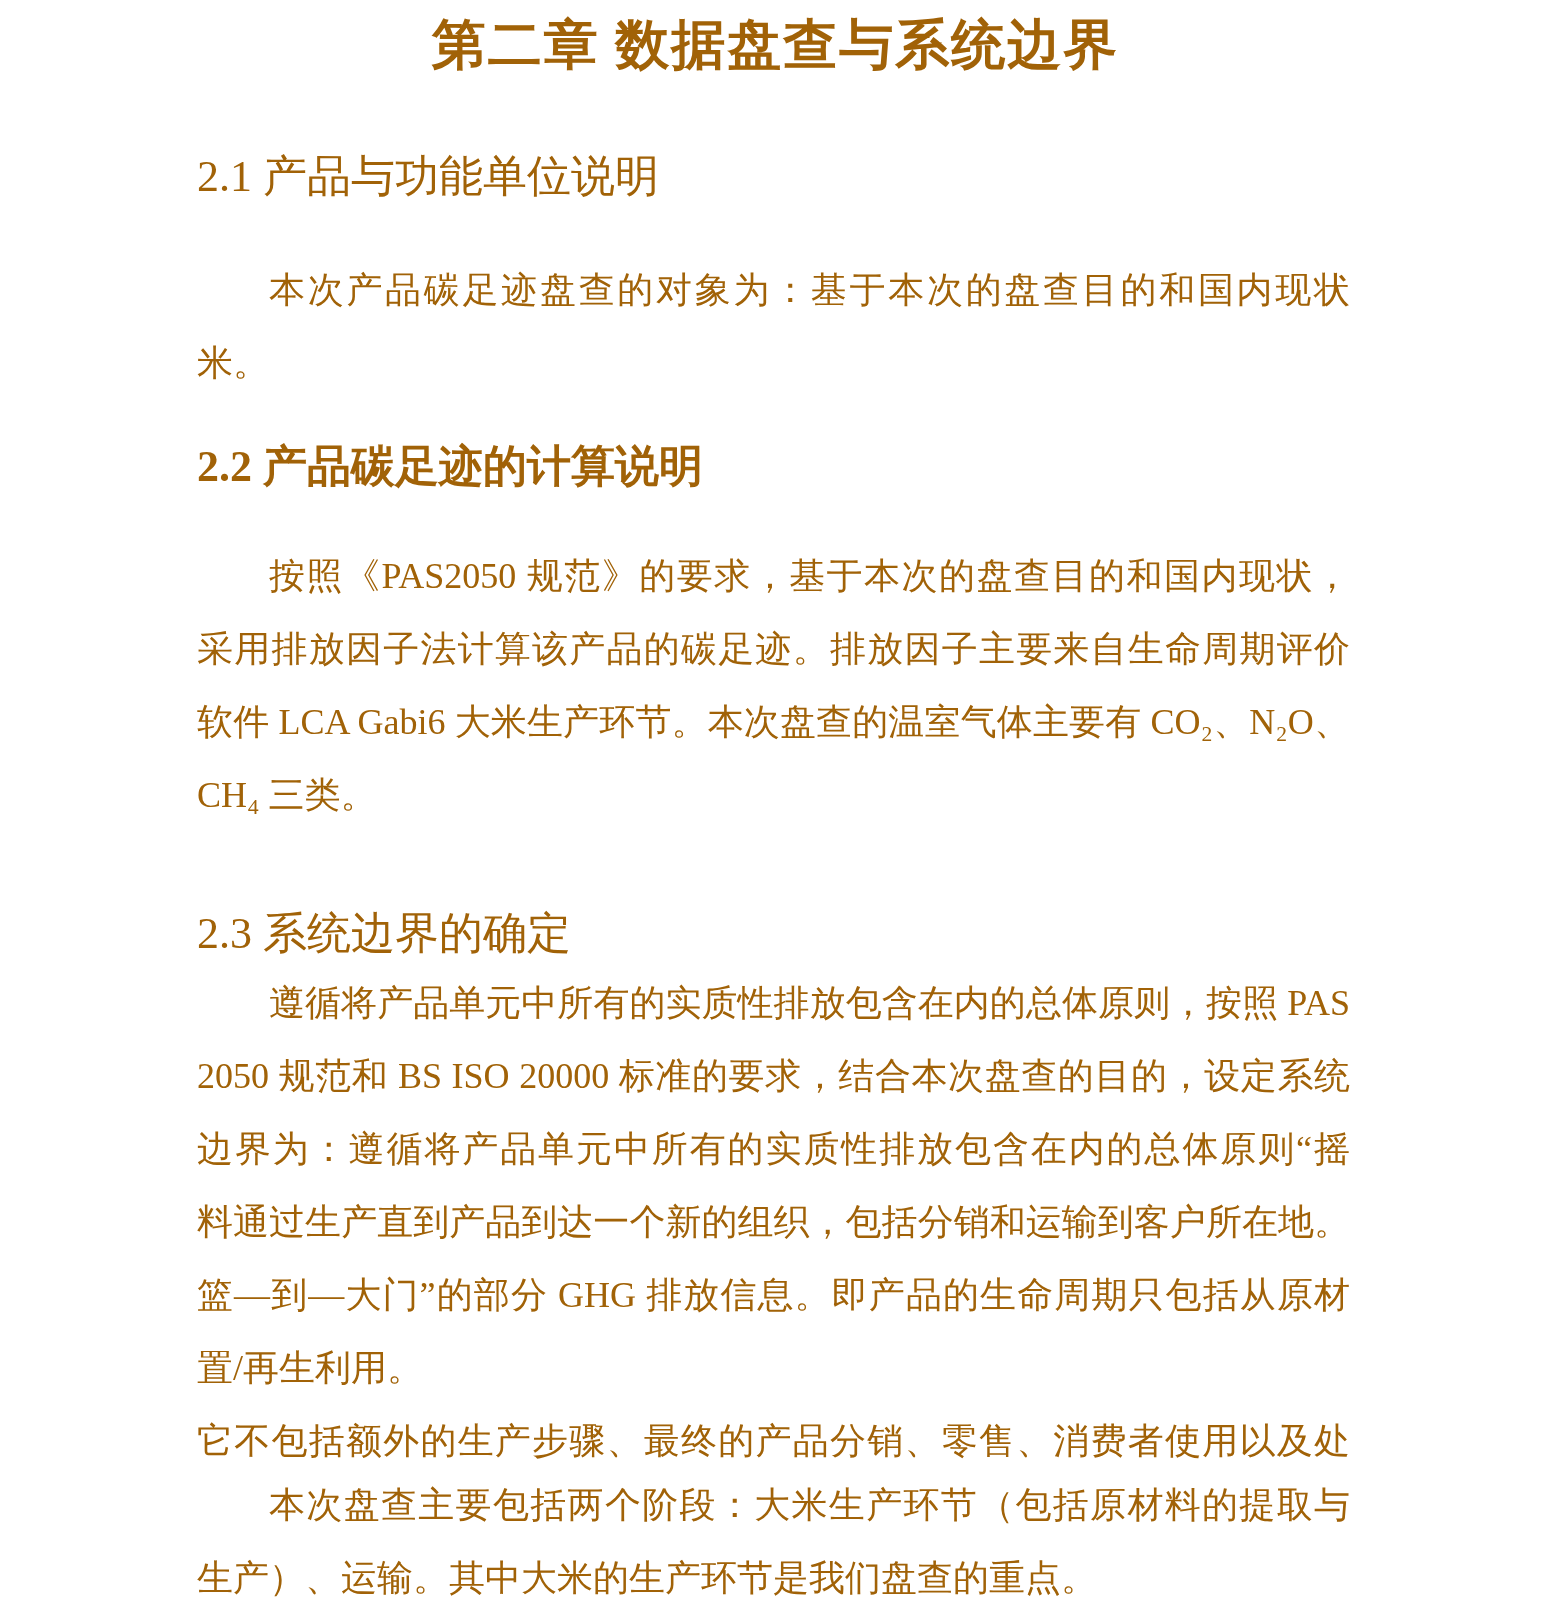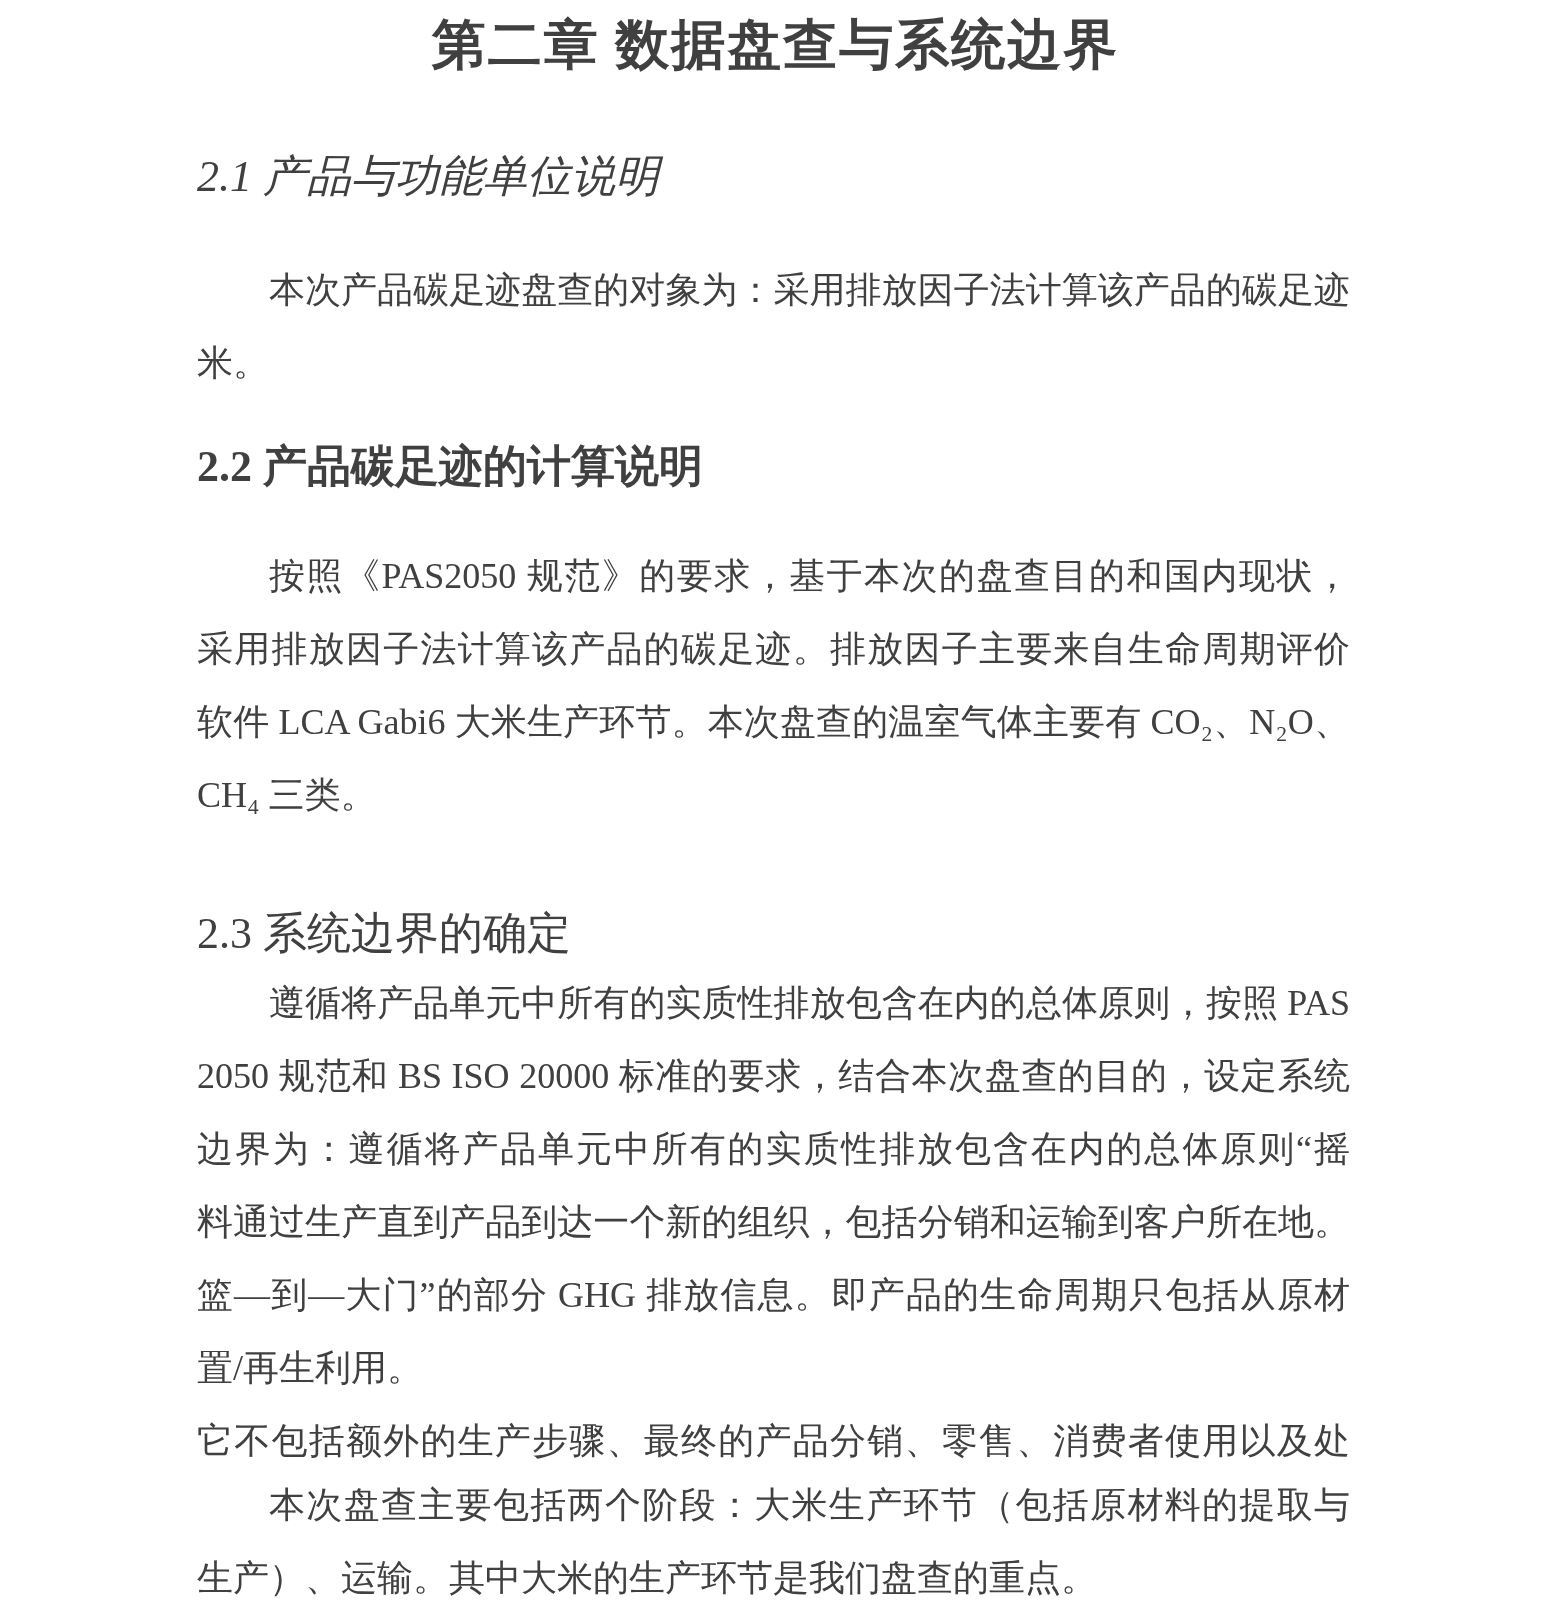--- a/index.html
+++ b/index.html
@@ -5,21 +5,21 @@
   html, body {
     margin: 0;
     padding: 0;
     background: #ffffff;
   }
   .page {
     position: relative;
     width: 1551px;
     height: 1600px;
     background: #ffffff;
-    color: #404040;
+    color: #a16207;
     font-family: "Liberation Serif", "DejaVu Serif", serif;
     overflow: hidden;
   }
   .abs {
     position: absolute;
     left: 197px;
     width: 1153px;
   }
   .doc-title {
     left: 0;
@@ -33,21 +33,21 @@
     letter-spacing: 2px;
     white-space: pre;
   }
   .section-heading {
     height: 60px;
     line-height: 60px;
     font-size: 44px;
     font-weight: normal;
     white-space: pre;
   }
-  #heading-2-1 { top: 147px; font-style: italic; }
+  #heading-2-1 { top: 147px; }
   #heading-2-2 { top: 437px; font-weight: bold; }
   #heading-2-3 { top: 904px; }
   #para-1-1 { top: 254px; }
   #para-2-1 { top: 540px; }
   #para-3-1 { top: 967px; }
   #para-3-2 { top: 1469px; }
   .para-line {
     height: 73px;
     line-height: 73px;
     font-size: 36px;
@@ -64,21 +64,21 @@
 </head>
 <body>
 
 <div class="page">
 
   <div class="abs doc-title">第二章 数据盘查与系统边界</div>
 
   <div class="abs section-heading" id="heading-2-1">2.1 产品与功能单位说明</div>
 
   <div class="abs" id="para-1-1">
-      <div class="para-line indented">本次产品碳足迹盘查的对象为：采用排放因子法计算该产品的碳足迹</div>
+      <div class="para-line indented">本次产品碳足迹盘查的对象为：基于本次的盘查目的和国内现状</div>
       <div class="para-line last-line">米。</div>
     </div>
 
   <div class="abs section-heading" id="heading-2-2">2.2 产品碳足迹的计算说明</div>
 
   <div class="abs" id="para-2-1">
       <div class="para-line indented">按照《PAS2050 规范》的要求，基于本次的盘查目的和国内现状，</div>
       <div class="para-line">采用排放因子法计算该产品的碳足迹。排放因子主要来自生命周期评价</div>
       <div class="para-line">软件 LCA Gabi6 大米生产环节。本次盘查的温室气体主要有 CO₂、N₂O、</div>
       <div class="para-line last-line">CH₄ 三类。</div>

